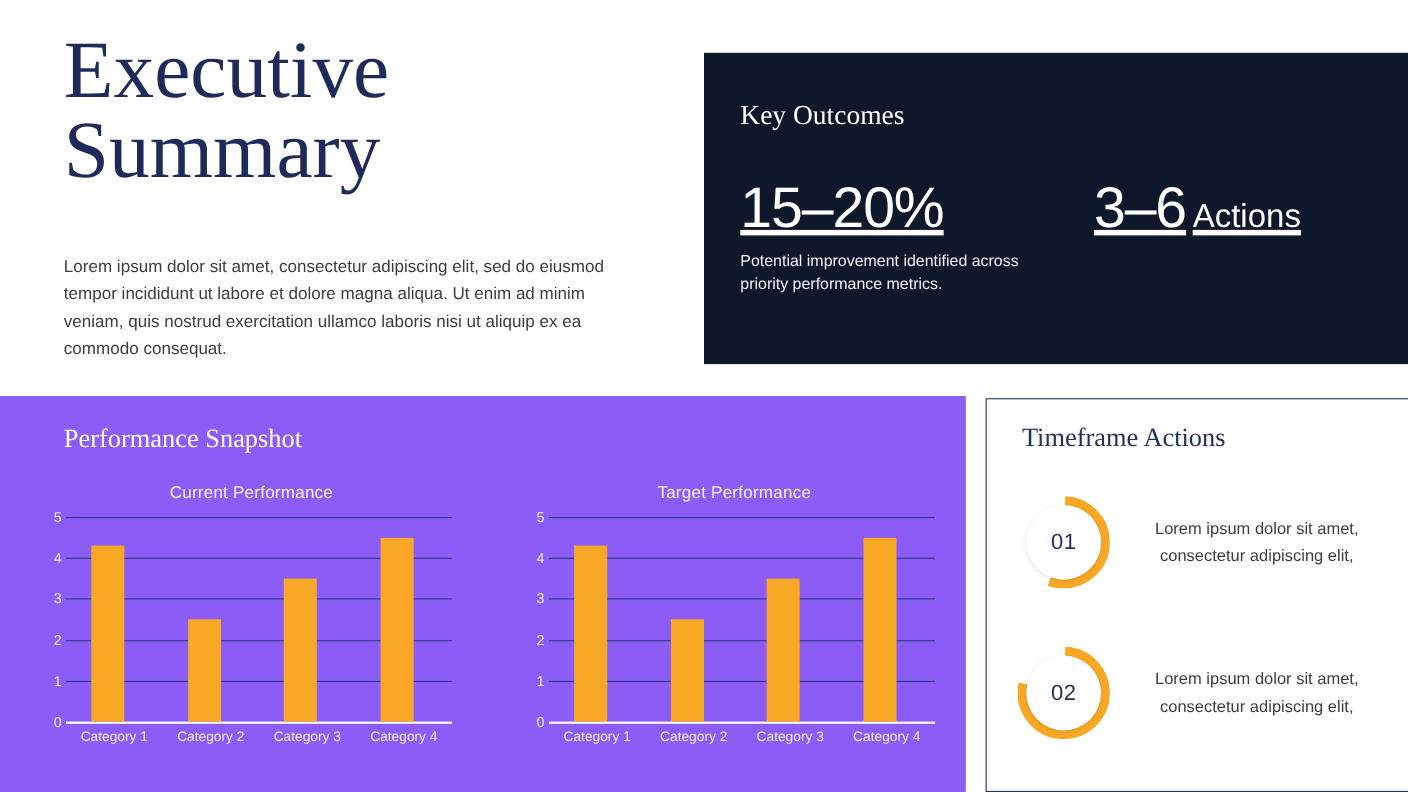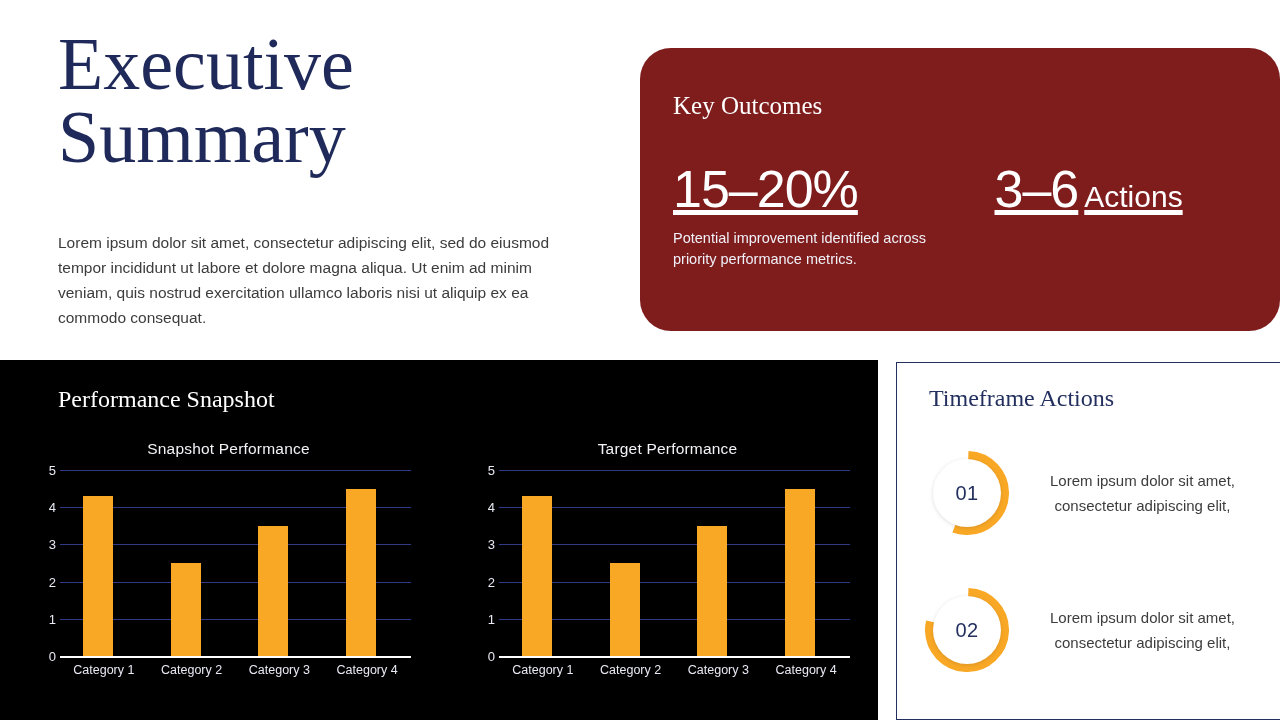--- a/index.html
+++ b/index.html
@@ -30,22 +30,21 @@
     margin:0;
     position:absolute;left:58px;top:230px;width:516px;
     font-size:15.5px;
     line-height:25px;
     color:#3c3c3c;
   }
 
   
   .key-panel{
     position:absolute;left:640px;top:48px;width:640px;height:283px;
-    background:#7f1d1d;
-    border-radius:31px;
+    background:#0f172a;
   }
   .key-heading{
     position:absolute;left:33px;top:44px;
     font-family:"Liberation Serif", serif;
     font-size:25px;
     color:#ffffff;
     font-weight:400;
   }
   .metrics{
     position:absolute;left:33px;top:112px;right:24px;
@@ -72,21 +71,21 @@
     margin-top:10px;
     font-size:14.5px;
     line-height:21px;
     color:#f0f1f8;
     max-width:262px;
   }
 
   
   .perf-panel{
     position:absolute;left:0px;top:360px;width:878px;height:360px;
-    background:#000000;
+    background:#8b5cf6;
   }
   .perf-heading{
     position:absolute;left:58px;top:26px;
     font-family:"Liberation Serif", serif;
     font-size:24px;
     color:#ffffff;
     font-weight:400;
   }
   .charts-row{
     position:absolute;left:0;top:80px;width:878px;
@@ -216,21 +215,21 @@
         </div>
       </div>
 
     </div>
   </div>
 
   <div class="perf-panel">
     <div class="perf-heading">Performance Snapshot</div>
     <div class="charts-row" id="charts-row">
         <div class="chart">
-          <div class="chart-title">Snapshot Performance</div>
+          <div class="chart-title">Current Performance</div>
           <div class="plot-wrap">
             <div class="grid">
               <div class="gridline base" style="top: 186px;"></div>
               <div class="gridline" style="top: 148.8px;"></div>
               <div class="gridline" style="top: 111.6px;"></div>
               <div class="gridline" style="top: 74.4px;"></div>
               <div class="gridline" style="top: 37.2px;"></div>
               <div class="gridline" style="top: 0px;"></div>
             </div>
             <div class="bars">

